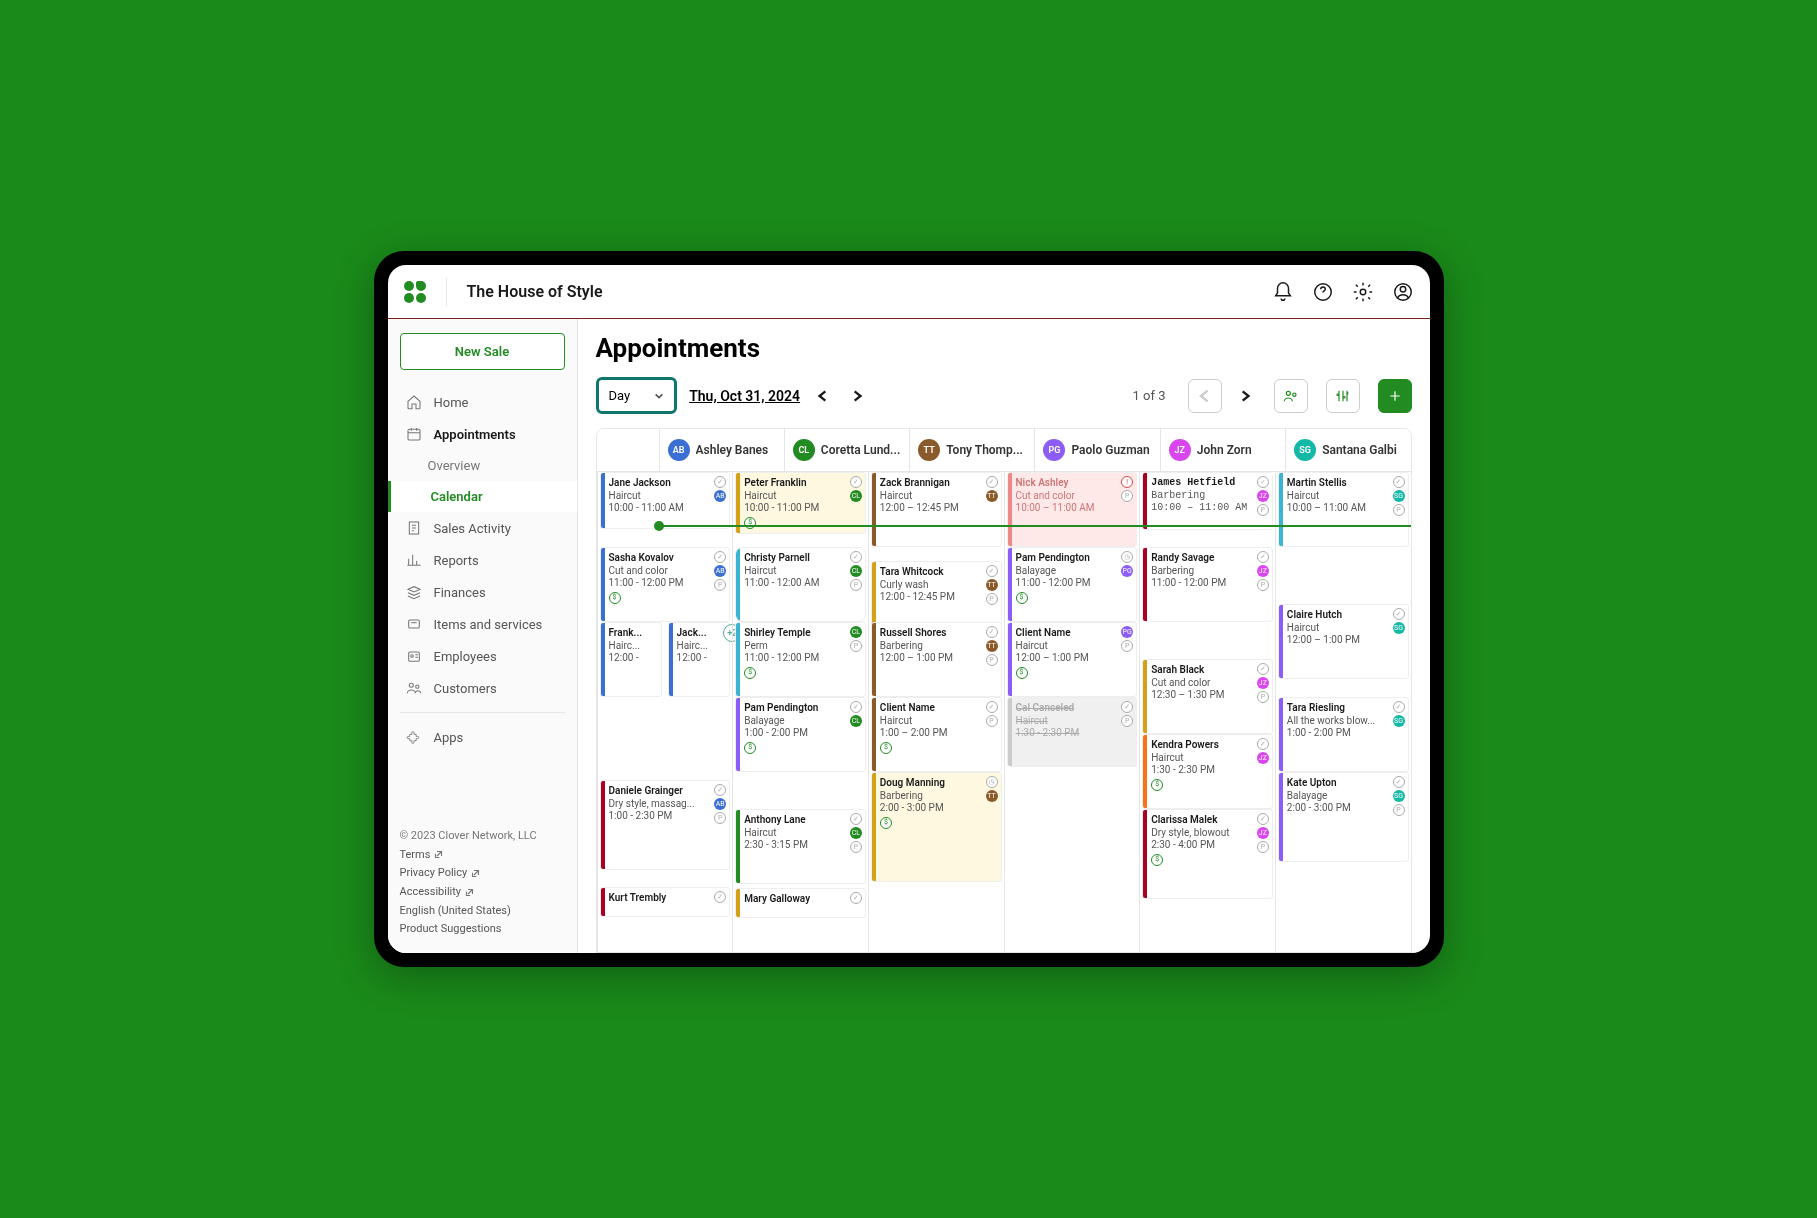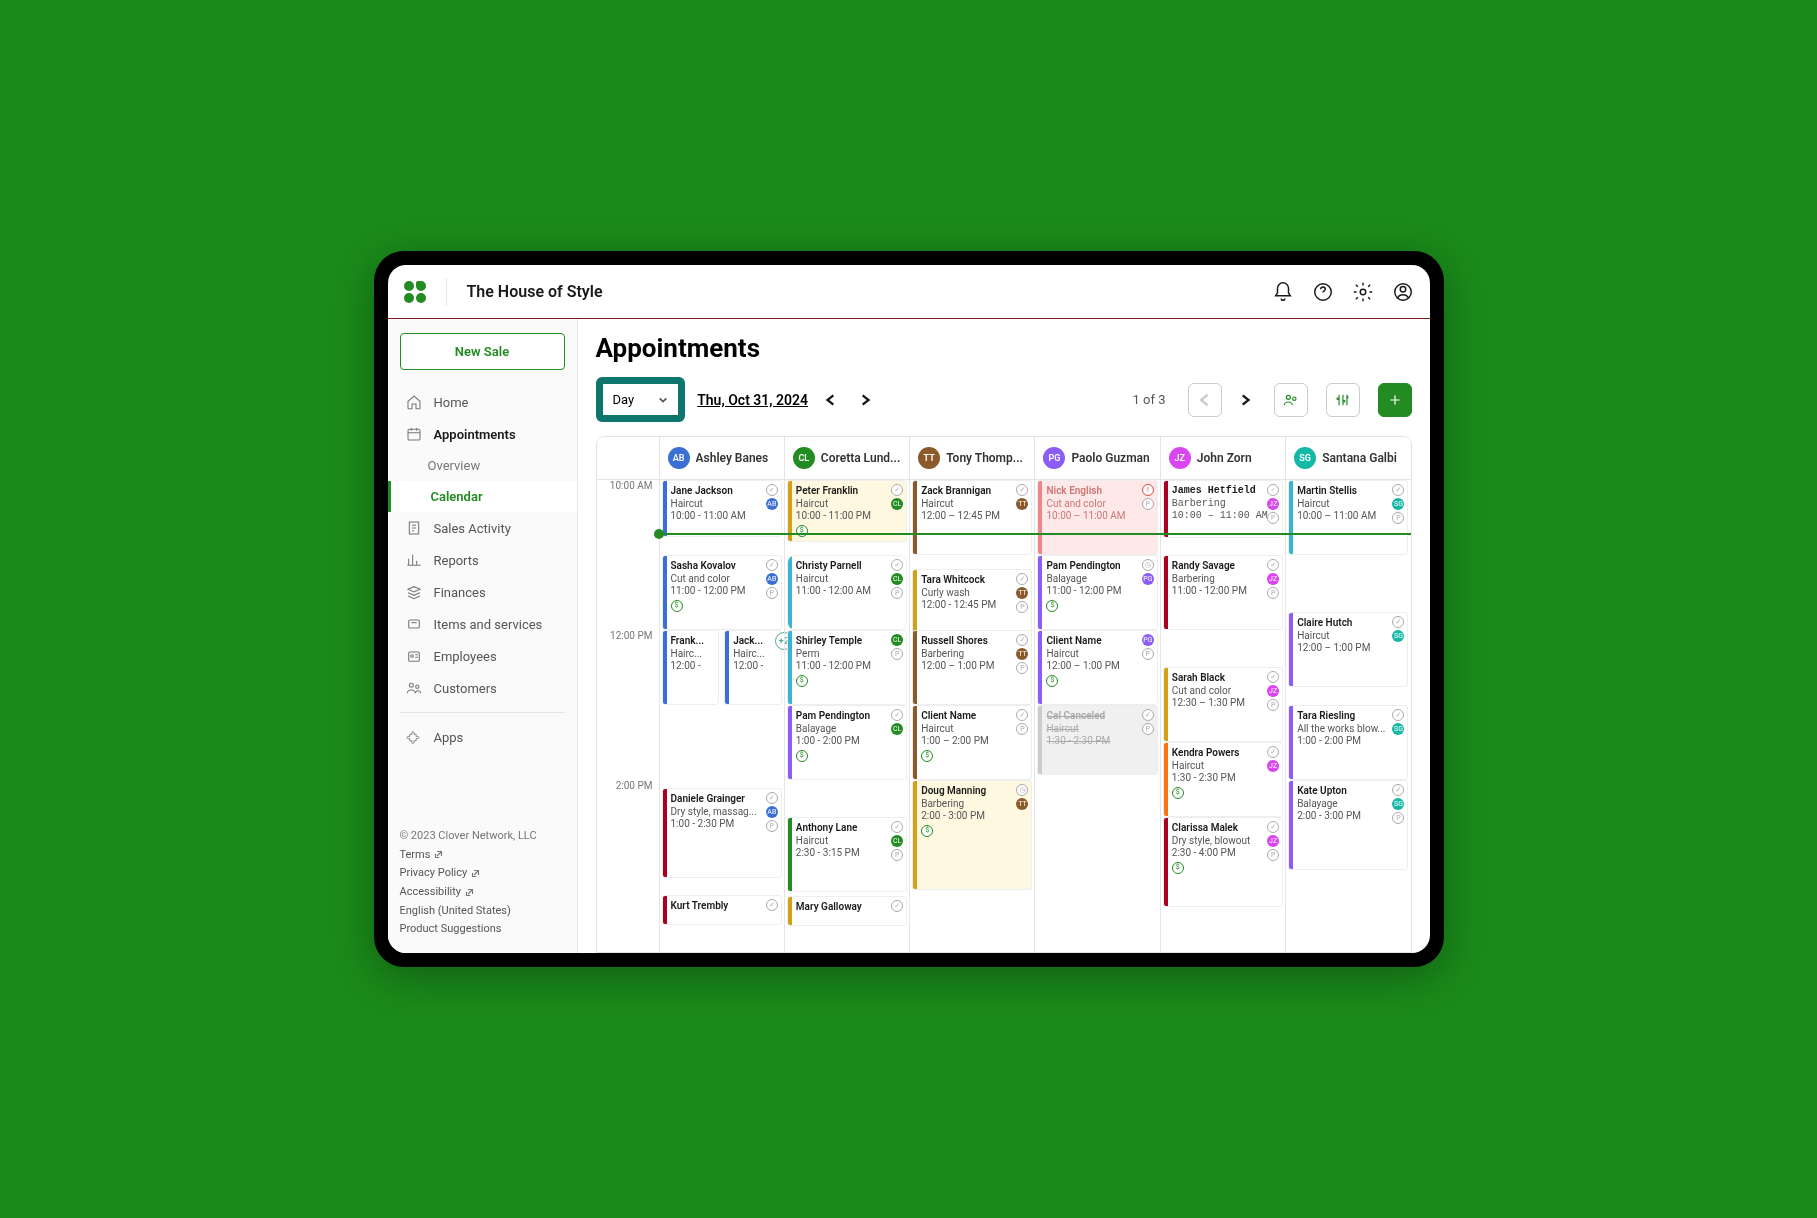--- a/index.html
+++ b/index.html
@@ -22,21 +22,21 @@
 .navitem.sub{padding-left:28px;font-weight:400;color:#777}
 .navitem.subsel{padding-left:28px;color:#228b22;font-weight:600;background:#fff;border-left:3px solid #228b22;margin:0 -12px;padding-right:12px;padding-left:40px}
 .navicon{width:16px;height:16px;stroke:#777;stroke-width:1.6;fill:none;flex-shrink:0}
 .navhr{border:none;border-top:1px solid #e5e5e5;margin:8px 0}
 .footer{margin-top:auto;font-size:11px;color:#777;line-height:1.7}
 .footer a{color:#555;text-decoration:none;display:inline-flex;align-items:center;gap:4px}
 .ext{width:9px;height:9px;stroke:#777;stroke-width:1.5;fill:none}
 .main{flex:1;display:flex;flex-direction:column;overflow:hidden;padding:14px 0 0 0}
 .ph{font-size:26px;font-weight:700;padding:0 18px 14px}
 .controls{display:flex;align-items:center;padding:0 18px 14px;gap:12px}
-.vsel{border:7px solid #0f766e;border-radius:6px;padding:8px 10px;display:flex;align-items:center;gap:24px;cursor:pointer;font-size:13px}
+.vsel{border:3px solid #0f766e;border-radius:6px;padding:8px 10px;display:flex;align-items:center;gap:24px;cursor:pointer;font-size:13px}
 .chev{width:10px;height:10px;stroke:#555;stroke-width:2;fill:none}
 .dlink{font-weight:600;text-decoration:underline;font-size:14px}
 .arrow{width:14px;height:14px;stroke:#1a1a1a;stroke-width:2;fill:none;cursor:pointer;margin:0 4px}
 .pager{font-size:13px;color:#555;margin-left:auto;margin-right:4px}
 .sqbtn{width:34px;height:34px;border:1px solid #ccc;border-radius:6px;display:flex;align-items:center;justify-content:center;cursor:pointer;margin-left:6px}
 .sqbtn.green{background:#228b22;border-color:#228b22}
 .sqbtn svg{width:16px;height:16px;stroke:#228b22;stroke-width:1.8;fill:none}
 .sqbtn.green svg{stroke:#fff}
 .sqbtn.dis svg{stroke:#ccc}
 .calwrap{flex:1;overflow:hidden;border:1px solid #e5e5e5;border-radius:8px 8px 0 0;margin:0 18px;display:flex;flex-direction:column}
@@ -268,25 +268,20 @@
                   <div class="avatar" style="background:#d946ef">JZ</div>
                   <span class="empname">John Zorn</span>
                 </div>
                 <div class="empcol">
                   <div class="avatar" style="background:#14b8a6">SG</div>
                   <span class="empname">Santana Galbi</span>
                 </div>
               </div>
   </div>
   <div class="calbody" id="calbody">
-   <div class="timegut">
-    <div style="top:0">10:00 AM</div>
-    <div style="top:150px">12:00 PM</div>
-    <div style="top:300px">2:00 PM</div>
-   </div>
    <div class="nowline" style="top:53px"></div>
   <div class="gridcol">
                 <div class="appt" style="--bar: #3b6fd4; top: 0px; height: 57px;">
                   <div class="an">Jane Jackson</div>
                   <div class="as">Haircut</div>
                   <div class="at">10:00 - 11:00 AM</div>
                   <div class="badges">
                     <div class="bdg chk">✓</div>
                     <div class="bdg" style="background:#3b6fd4">AB</div>
                   </div>
@@ -436,21 +431,21 @@
                   <div class="at">2:00 - 3:00 PM</div>
                   <div class="bdg mon" style="position:static;margin-top:2px">$</div>
                   <div class="badges">
                     <div class="bdg clk">◷</div>
                     <div class="bdg" style="background:#8b5a2b">TT</div>
                   </div>
                 </div>
               </div>
               <div class="gridcol">
                 <div class="appt bg2 dim" style="--bar: #e88; top: 0px; height: 75px;">
-                  <div class="an">Nick English</div>
+                  <div class="an">Nick Ashley</div>
                   <div class="as">Cut and color</div>
                   <div class="at">10:00 – 11:00 AM</div>
                   <div class="badges">
                     <div class="bdg warn">!</div>
                     <div class="bdg pay">P</div>
                   </div>
                 </div>
                 <div class="appt" style="--bar: #8b5cf6; top: 75px; height: 75px;">
                   <div class="an">Pam Pendington</div>
                   <div class="as">Balayage</div>

